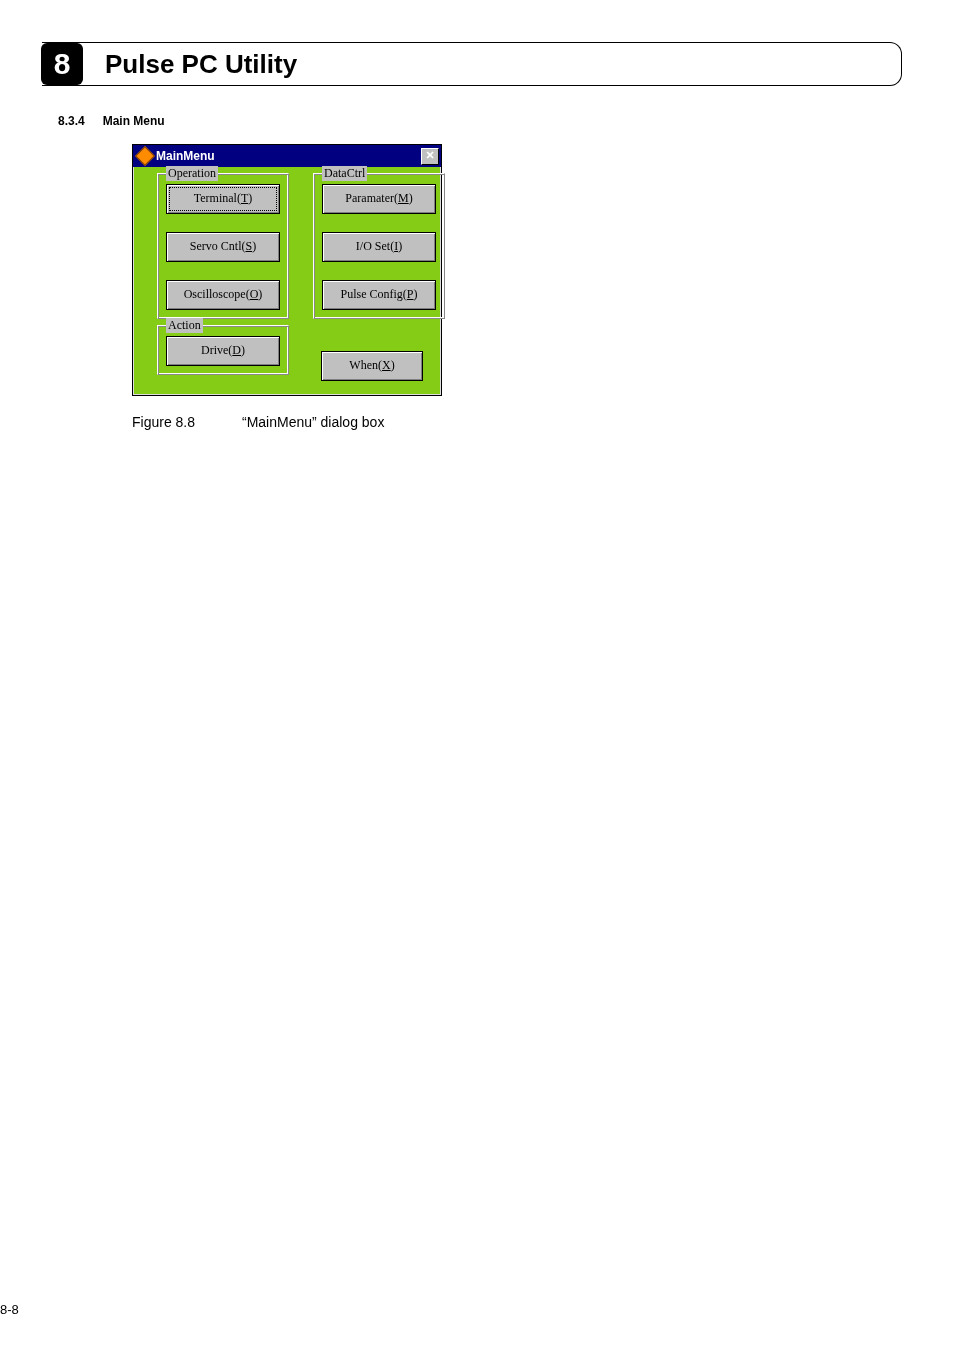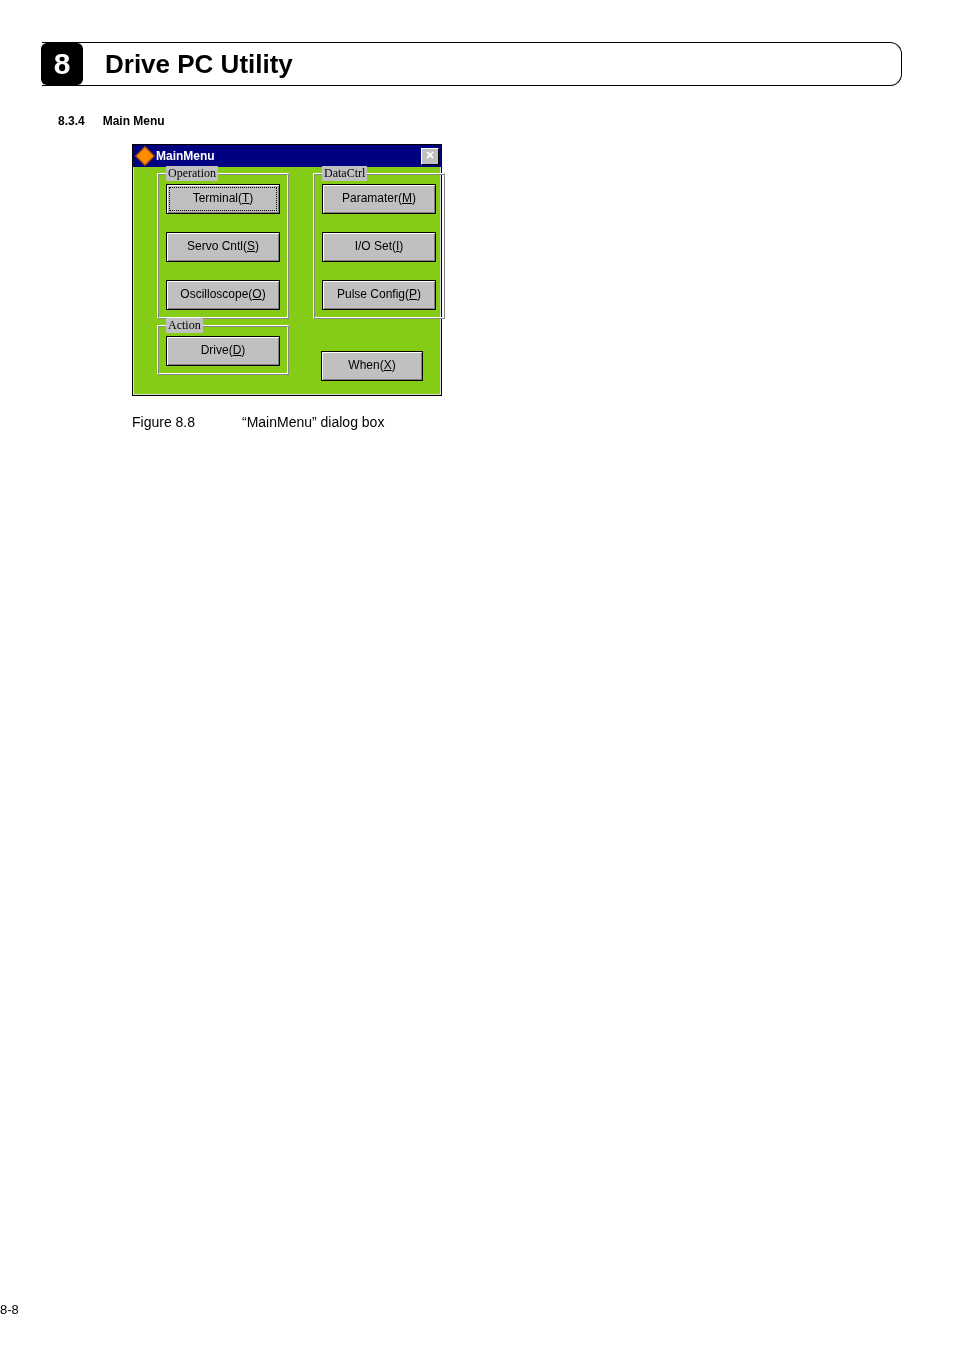--- a/index.html
+++ b/index.html
@@ -125,21 +125,21 @@
     font-family: "Times New Roman", Times, serif;
     font-size: 12px;
   }
   .win-btn {
     display:block;
     width: 112px;
     height: 28px;
     background: #c0c0c0;
     border: 1px solid #000;
     box-shadow: inset 1px 1px 0 #fff, inset -1px -1px 0 #808080;
-    font-family: Liberation Sans, sans-serif;
+    font-family: Liberation Serif, serif;
     font-size: 12px;
     text-align:center;
     line-height: 26px;
     margin-bottom: 18px;
     cursor: pointer;
   }
   .win-btn.last { margin-bottom: 0; }
   .win-btn.focus {
     outline: 1px dotted #000;
     outline-offset: -4px;
@@ -163,21 +163,21 @@
 </style>
 </head>
 <body>
 
 <div class="page">
 
   <div class="chapter-header-wrap">
     <div class="chapter-num-box">
       <span>8</span>
     </div>
-    <div class="chapter-title">Drive PC Utility</div>
+    <div class="chapter-title">Pulse PC Utility</div>
   </div>
 
   <div class="section-heading">
     <span class="num">8.3.4</span><span>Main Menu</span>
   </div>
 
 
   <div class="dialog-wrap">
     <div class="dialog">
       <div class="titlebar">

